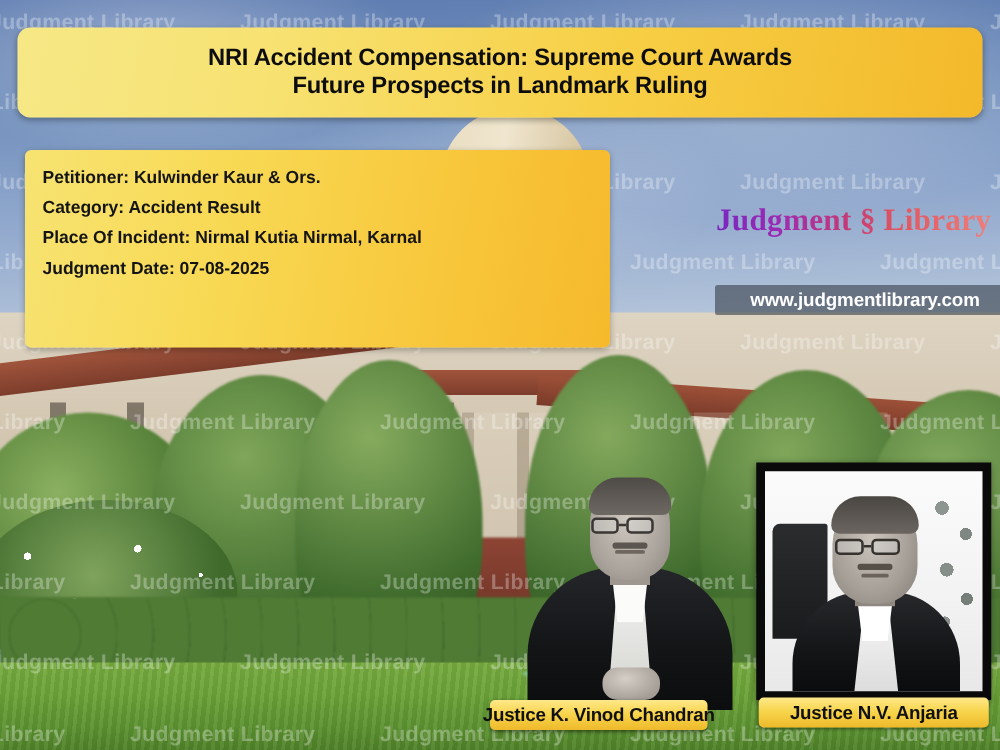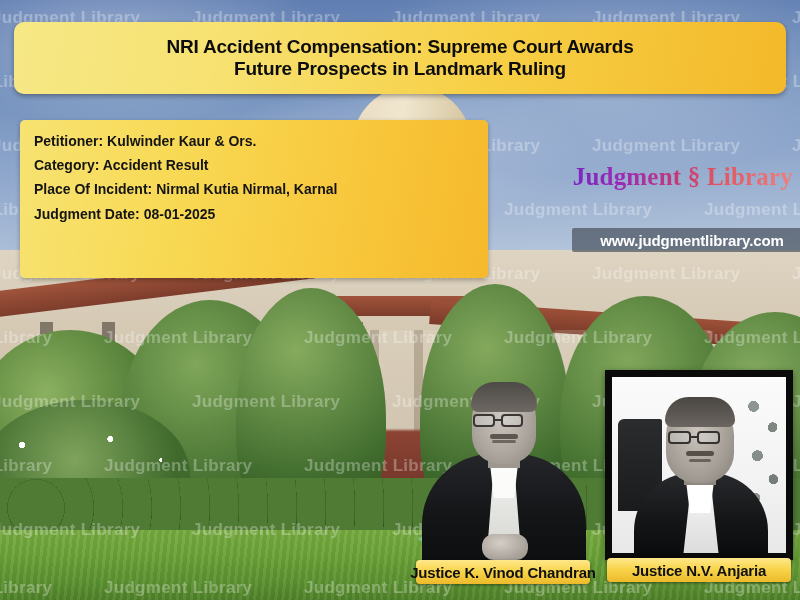--- a/index.html
+++ b/index.html
@@ -342,21 +342,21 @@
     background:linear-gradient(180deg,#ffe88a 0%,#f7d44a 48%,#eeb92b 100%);
     border-radius:4px;
     box-shadow:0 1px 3px rgba(0,0,0,.45);
     display:flex; align-items:center; justify-content:center;
     padding:0 8px;
   }
   .nameplate span {
     font-size:15px; font-weight:700; color:#101010;
     white-space:nowrap; letter-spacing:-.2px;
   }
-  .np-1 { left:392px; top:560px; width:174px;margin-left:24px; }
+  .np-1 { left:392px; top:560px; width:174px; }
   .np-2 { left:607px; top:558px; width:184px;justify-content:center; }
 </style>
 </head>
 <body>
 
 <div class="poster">
 
   <div class="bg">
     <div class="bg-sky"></div>
     <div class="bg-dome"></div>
@@ -399,21 +399,21 @@
     <div class="title-text">
       <span>NRI Accident Compensation: Supreme Court Awards</span><br>
       <span>Future Prospects in Landmark Ruling</span>
     </div>
   </div>
 
   <div class="details-panel">
     <div class="detail-line">Petitioner: Kulwinder Kaur &amp; Ors.</div>
     <div class="detail-line">Category: Accident Result</div>
     <div class="detail-line">Place Of Incident: Nirmal Kutia Nirmal, Karnal</div>
-    <div class="detail-line">Judgment Date: 08-01-2025</div>
+    <div class="detail-line">Judgment Date: 07-08-2025</div>
   </div>
 
   <div class="brand">
     <span class="brand-text">Judgment § Library</span>
   </div>
   <div class="url-bar">
     <span class="url-text">www.judgmentlibrary.com</span>
   </div>
 
   <div class="judge-cutout">

